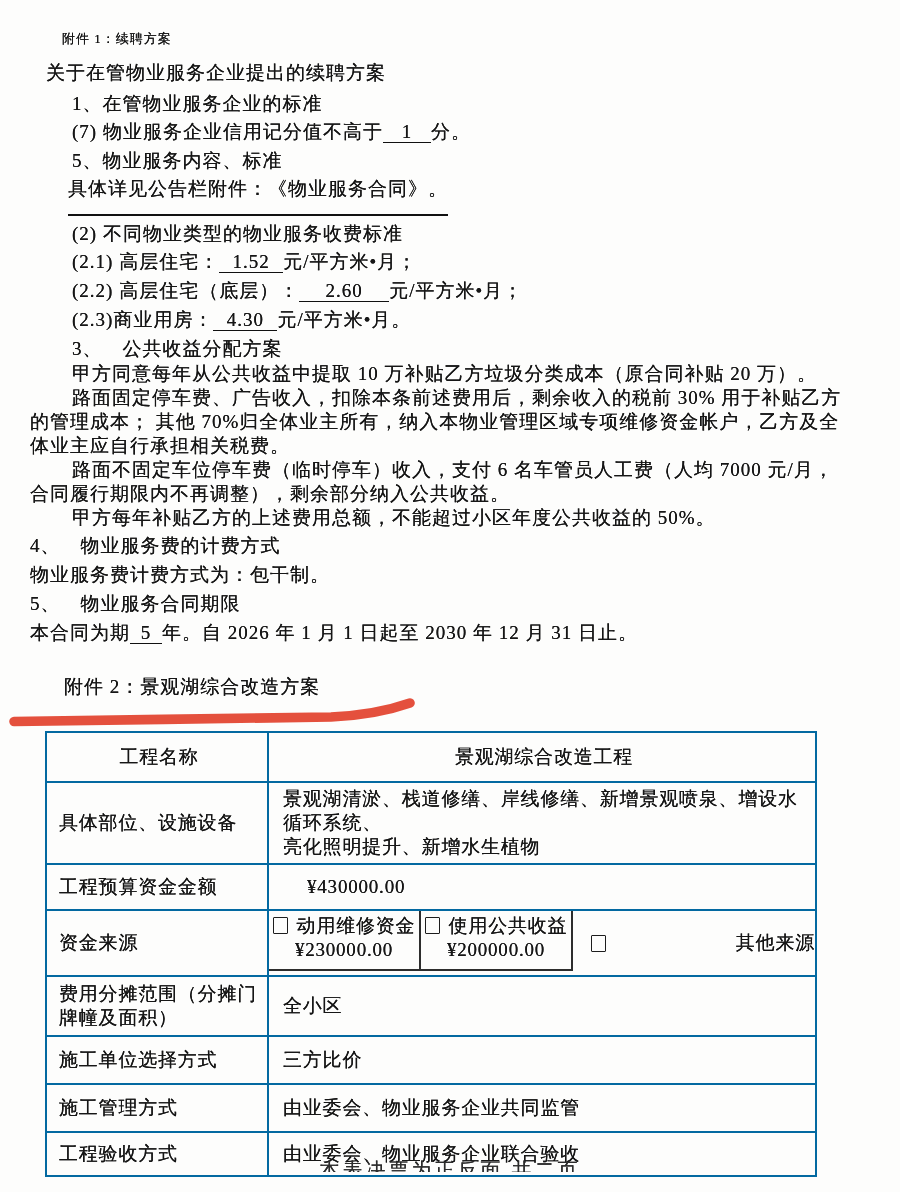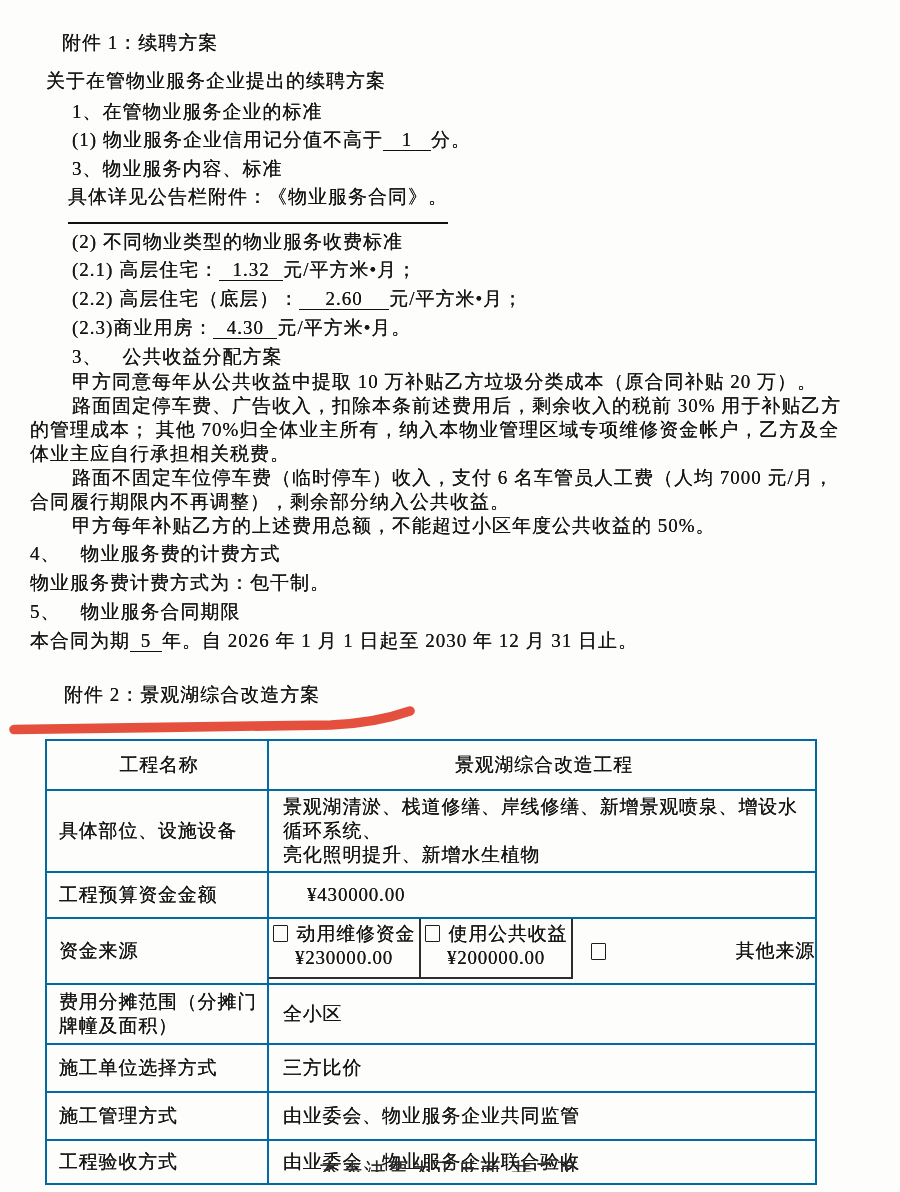--- a/index.html
+++ b/index.html
@@ -8,21 +8,21 @@
     background:#fdfdfc;
     font-family:"Liberation Serif","DejaVu Serif",serif;
     color:#161616;
   }
   .page{
     position:relative;width:900px;height:1192px;overflow:hidden;
   }
   .txt{ text-shadow:0 0 .45px currentColor; letter-spacing:1px; }
 
   
-  .a1-title{ margin:30px 0 0 62px; font-size:19px; }
+  .a1-title{ margin:30px 0 0 62px; font-size:13px; }
   .intro{ margin:12px 0 0 46px; font-size:19px; }
   .toplist{ margin-left:32px; }
   .toplist .line{ margin-top:8px; line-height:20px; font-size:19px;margin-left:40px; }
   .notice{ display:inline-block; border-bottom:2px solid #111; padding-bottom:15px; margin-left:-4px; }
   .blank{
     display:inline-block; text-align:center; border-bottom:1.6px solid #111;
     line-height:18px; padding:0 4px 1px 4px;
   }
   .w44{min-width:40px;} .w62{min-width:56px;} .w88{min-width:82px;} .w30{min-width:24px;}
 
@@ -84,25 +84,25 @@
 </head>
 <body>
 
 <div class="page">
 
   <div class="a1-title txt">附件 1：续聘方案</div>
   <div class="intro txt">关于在管物业服务企业提出的续聘方案</div>
 
   <div class="toplist">
     <div class="line txt">1、在管物业服务企业的标准</div>
-    <div class="line txt"><span>(1) 物业服务企业信用记分值不高于</span><span class="blank w44">1</span><span>分。</span></div>
-    <div class="line txt">3、物业服务内容、标准</div>
+    <div class="line txt"><span>(7) 物业服务企业信用记分值不高于</span><span class="blank w44">1</span><span>分。</span></div>
+    <div class="line txt">5、物业服务内容、标准</div>
     <div class="line txt"><span class="notice">具体详见公告栏附件：《物业服务合同》。</span></div>
     <div class="line txt">(2) 不同物业类型的物业服务收费标准</div>
-    <div class="line txt"><span>(2.1) 高层住宅：</span><span class="blank w62">1.32</span><span>元/平方米•月；</span></div>
+    <div class="line txt"><span>(2.1) 高层住宅：</span><span class="blank w62">1.52</span><span>元/平方米•月；</span></div>
     <div class="line txt"><span>(2.2) 高层住宅（底层）：</span><span class="blank w88">2.60</span><span>元/平方米•月；</span></div>
     <div class="line txt"><span>(2.3)商业用房：</span><span class="blank w62">4.30</span><span>元/平方米•月。</span></div>
     <div class="line txt">3、　公共收益分配方案</div>
   </div>
 
   <div class="paras">
     <div class="pline ind txt">甲方同意每年从公共收益中提取 10 万补贴乙方垃圾分类成本（原合同补贴 20 万）。</div>
     <div class="pline ind txt">路面固定停车费、广告收入，扣除本条前述费用后，剩余收入的税前 30% 用于补贴乙方</div>
     <div class="pline txt">的管理成本； 其他 70%归全体业主所有，纳入本物业管理区域专项维修资金帐户，乙方及全</div>
     <div class="pline txt">体业主应自行承担相关税费。</div>

